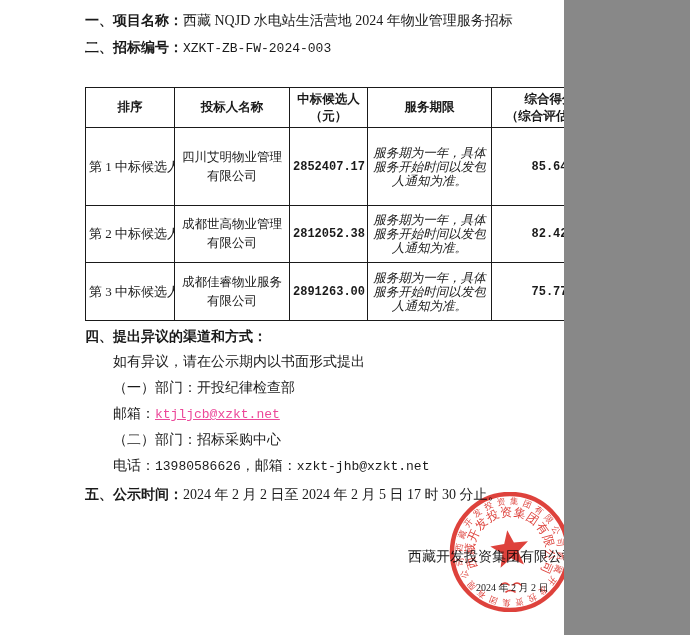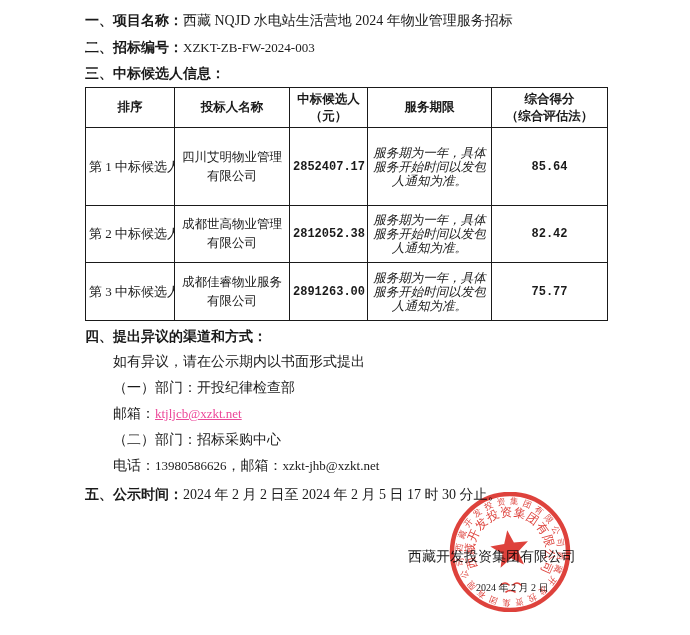--- a/index.html
+++ b/index.html
@@ -1,27 +1,27 @@
 <!DOCTYPE html>
 <html><head>
 <meta charset="utf-8">
 <style>
   html,body{margin:0;padding:0;background:#888;}
   .page{
     position:relative;
-    width:690px;height:635px;
+    width:564px;height:635px;
     background:#ffffff;
     font-family:"Liberation Serif","DejaVu Serif",serif;
     color:#1a1a1a;
     overflow:hidden;
   }
   .line{position:absolute;left:85px;font-size:14px;line-height:19px;white-space:nowrap;}
   .indent{left:113px;}
   .lbl{font-weight:bold;}
-  .mono{font-family:Liberation Serif, serif;font-size:13px;text-align:right;}
+  .mono{font-family:Liberation Mono, monospace;font-size:13px;text-align:right;}
   .email-link{text-decoration:underline;color:#ec4899;}
 
   table.bid{
     position:absolute;left:85px;top:87px;
     border-collapse:collapse;table-layout:fixed;
     width:522px;
     font-size:12.5px;
   }
   table.bid th, table.bid td{
     border:1px solid #1a1a1a;
@@ -62,23 +62,20 @@
 <div class="page">
 
   <div class="line" style="top:11px">
     <span class="lbl">一、项目名称：</span><span>西藏 NQJD 水电站生活营地 2024 年物业管理服务招标</span>
   </div>
 
   <div class="line" style="top:38px">
     <span class="lbl">二、招标编号：</span><span class="mono">XZKT-ZB-FW-2024-003</span>
   </div>
 
-  <div class="line" style="top:64px">
-    <span class="lbl">三、中标候选人信息：</span>
-  </div>
 
   <table class="bid">
     <colgroup>
       <col class="col-rank">
         <col class="col-bidder">
         <col class="col-price">
         <col class="col-period">
         <col class="col-score">
     </colgroup>
     <tbody>

